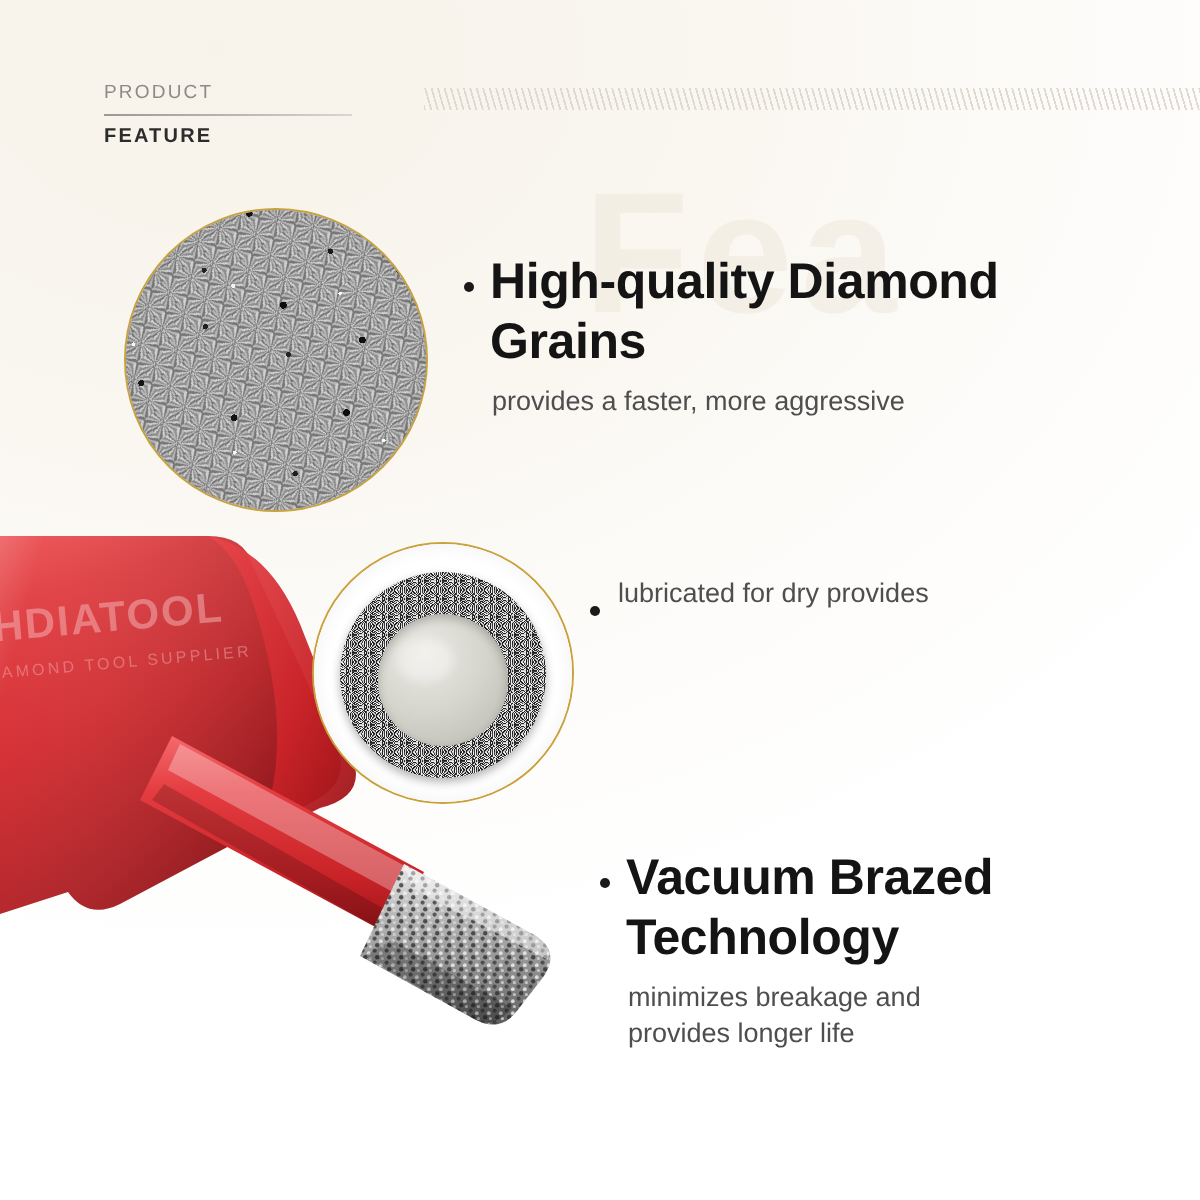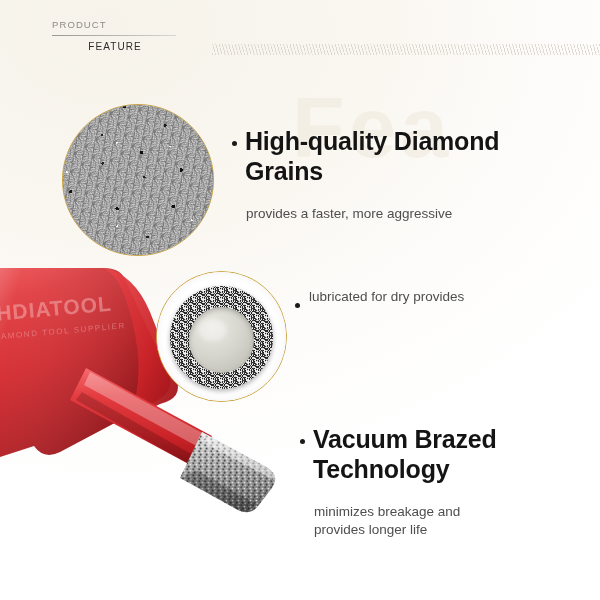--- a/index.html
+++ b/index.html
@@ -21,44 +21,43 @@
     overflow: hidden;
     background:
       radial-gradient(120% 90% at 18% 4%, #f7f3ea 0%, #faf7f1 38%, #fdfcfa 62%, #ffffff 86%),
       linear-gradient(170deg, #f6f2e9 0%, #fbf9f4 45%, #ffffff 78%);
   }
 
   
   .header {
     position: absolute;
     left: 52px;
-    top: 18px;
+    top: 40px;
     width: 126px;
   }
   .header .kicker {
     font-size: 9.5px;
     letter-spacing: 1.1px;
     color: #8b8b87;
     line-height: 14px;
     white-space: nowrap;
   }
   .header .rule {
     height: 1px;
     width: 124px;
     margin: 3px 0 4px 0;
     background: linear-gradient(to right, #9a9a95 0%, #bcbcb6 60%, #d8d8d2 100%);
   }
   .header .title {
     font-size: 10px;
-    font-weight: normal;
+    font-weight: bold;
     letter-spacing: 1.1px;
     color: #2c2c2c;
     line-height: 14px;
     white-space: nowrap;
-    text-align: center;
   }
 
   
   .hatch {
     position: absolute;
     left: 212px;
     top: 44px;
     width: 388px;
     height: 11px;
     background-image: repeating-linear-gradient(
@@ -236,21 +235,21 @@
     color: #141414;
     line-height: 30px;
     letter-spacing: -0.2px;
     margin: 0;
     padding-left: 13px;
   }
   .feature .sub {
     font-size: 13.5px;
     color: #4e4e4e;
     line-height: 18px;
-    margin: 19px 0 0 0;
+    margin: 6px 0 0 0;
     padding-left: 14px;
   }
 
   .feature-1 { left: 232px; top: 126px; width: 290px; }
   .feature-1 .bullet { top: 15px; }
   .feature-2 { left: 295px; top: 288px; width: 260px; }
   .feature-2 .bullet { top: 15px; }
   .feature-3 { left: 300px; top: 424px; width: 265px; }
   .feature-3 .bullet { top: 15px; }
 </style>

